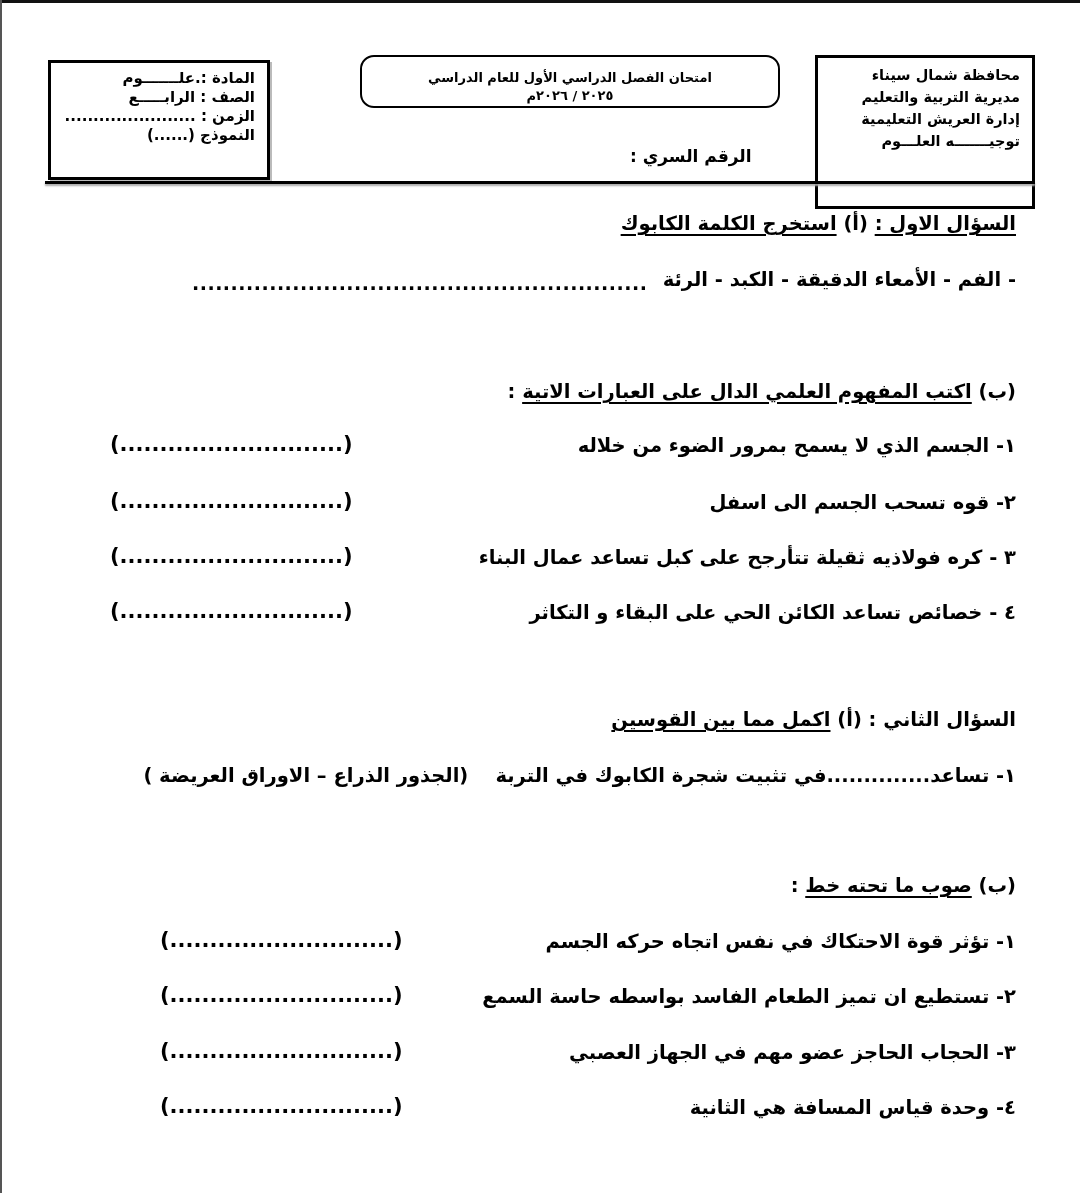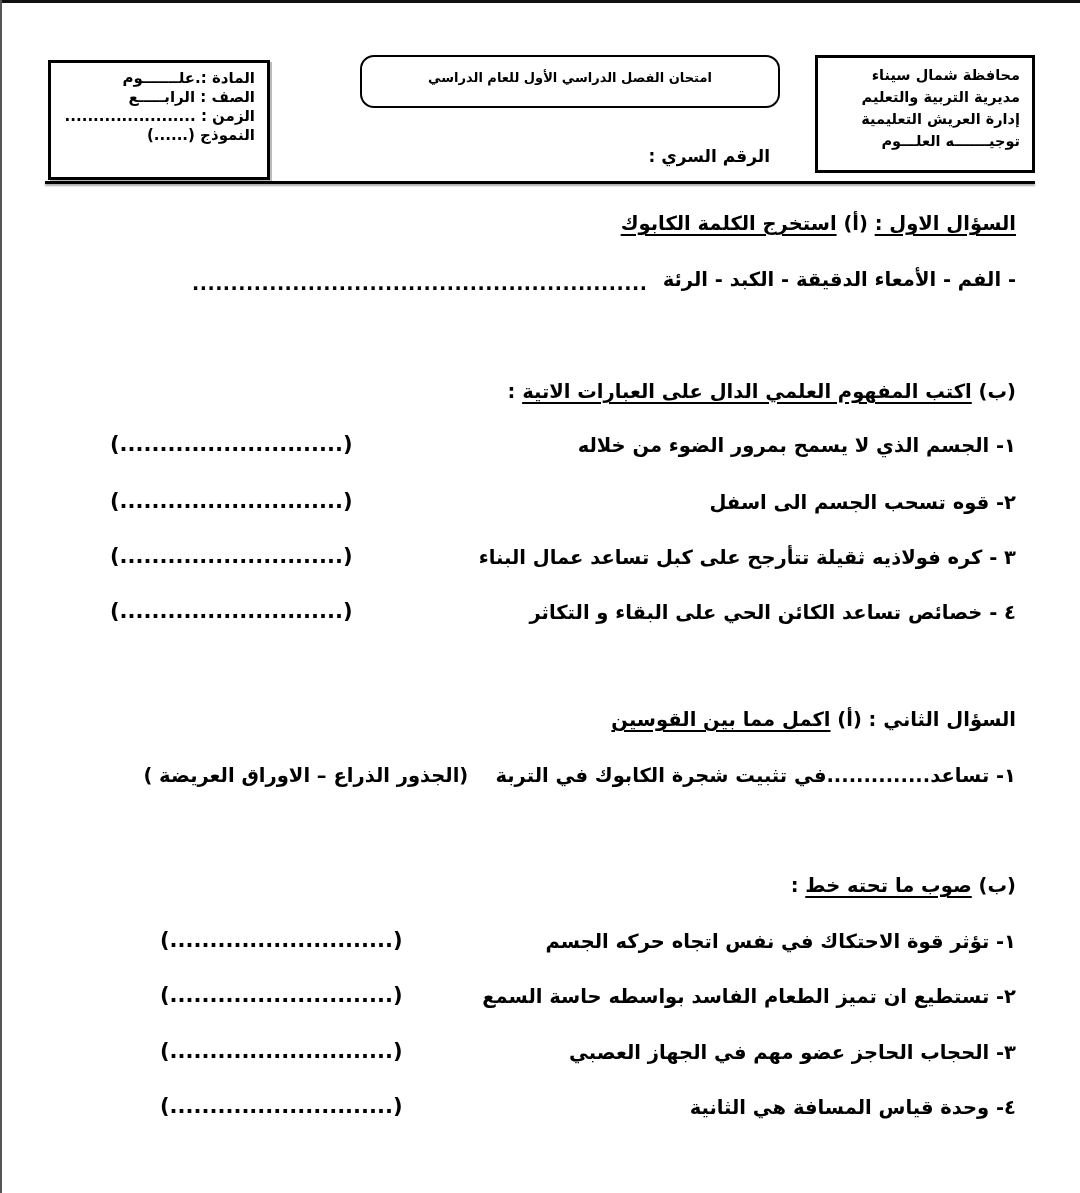--- a/index.html
+++ b/index.html
@@ -4,25 +4,25 @@
 <style>
   html, body { margin: 0; padding: 0; }
   body {
     width: 1080px; height: 1193px; background: #ffffff; position: relative; overflow: hidden;
     font-family: "DejaVu Sans", "Liberation Sans", sans-serif; color: #000;
   }
   .page-top-border { position: absolute; left: 0; top: 0; width: 1080px; height: 3px; background: #111; }
   .page-left-border { position: absolute; left: 0; top: 0; width: 2px; height: 1193px; background: #555; }
 
   .box { position: absolute; box-sizing: border-box; }
-  .box-right { left: 815px; top: 55px; width: 220px; height: 118px; border: 3px solid #000; padding: 6px 12px 0 0; }
+  .box-right { left: 815px; top: 55px; width: 220px; height: 154px; border: 3px solid #000; padding: 6px 12px 0 0; }
   .box-right .line { direction: rtl; text-align: right; font-weight: bold; font-size: 14.5px; line-height: 22px; }
   .box-center { left: 360px; top: 55px; width: 420px; height: 53px; border: 2.5px solid #000; border-radius: 14px; text-align: center; padding-top: 12px; }
   .box-center .line { direction: rtl; font-weight: bold; font-size: 13px; line-height: 18px; }
-  .secret-number { position: absolute; left: 630px; top: 146px; width: 140px; direction: rtl; text-align: right; font-weight: bold; font-size: 17px; }
+  .secret-number { position: absolute; left: 630px; top: 146px; width: 140px; direction: rtl; text-align: left; font-weight: bold; font-size: 17px; }
   .box-left { left: 48px; top: 60px; width: 222px; height: 120px; border: 3px solid #000; padding: 6px 12px 0 0; box-shadow: 2px 2px 0 #bbb; }
   .box-left .line { direction: rtl; text-align: right; font-weight: bold; font-size: 15px; line-height: 19px; }
 
   .separator { position: absolute; left: 45px; top: 181px; width: 990px; height: 3px; background: #000; box-shadow: 0 2px 2px #aaa; }
 
   .row { position: absolute; direction: rtl; text-align: right; font-weight: bold; font-size: 19.5px; white-space: nowrap; }
   .u { text-decoration: underline; text-underline-offset: 4px; text-decoration-thickness: 2px; }
   .dots { position: absolute; font-weight: bold; font-size: 19px; letter-spacing: 0.5px; white-space: nowrap; direction: ltr; }
   .ans { position: absolute; font-weight: bold; font-size: 21px; white-space: nowrap; direction: ltr; }
 </style>
@@ -34,20 +34,21 @@
 
 <div class="box box-right">
   <div class="line">محافظة شمال سيناء</div>
   <div class="line">مديرية التربية والتعليم</div>
   <div class="line">إدارة العريش التعليمية</div>
   <div class="line">توجيـــــــه العلـــوم</div>
 </div>
 
 <div class="box box-center">
   <div class="line">امتحان الفصل الدراسي الأول للعام الدراسي</div>
+  <div class="line">٢٠٢٥ / ٢٠٢٦م</div>
 </div>
 <div class="secret-number">الرقم السري :</div>
 
 <div class="box box-left">
   <div class="line">المادة :.علـــــــوم</div>
   <div class="line">الصف : الرابـــــع</div>
   <div class="line">الزمن : .......................</div>
   <div class="line">النموذج (......)</div>
 </div>
 

